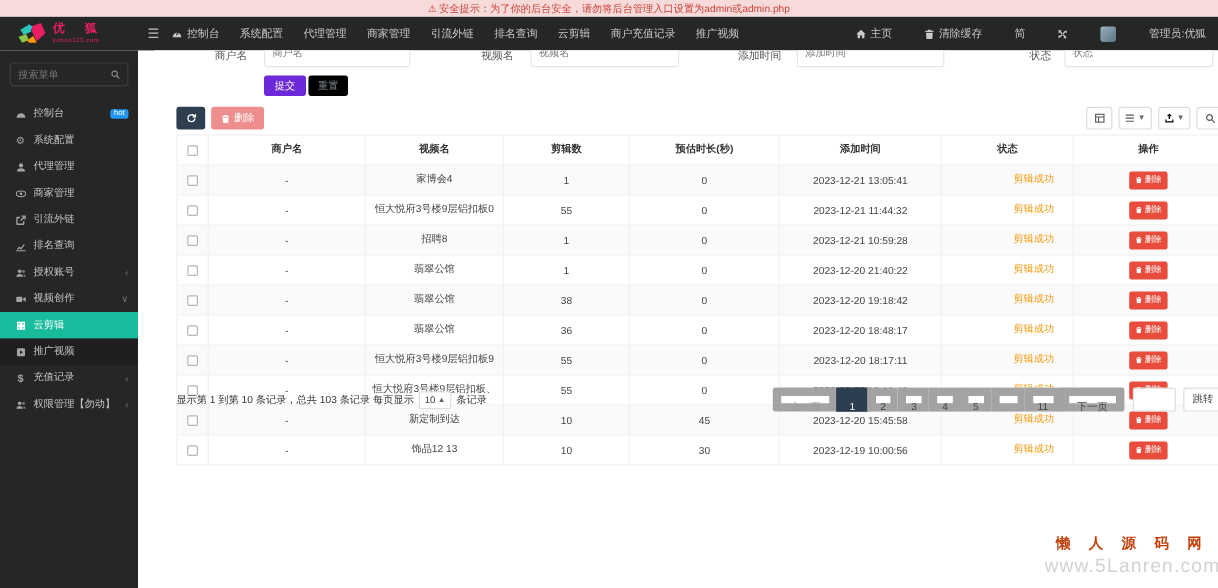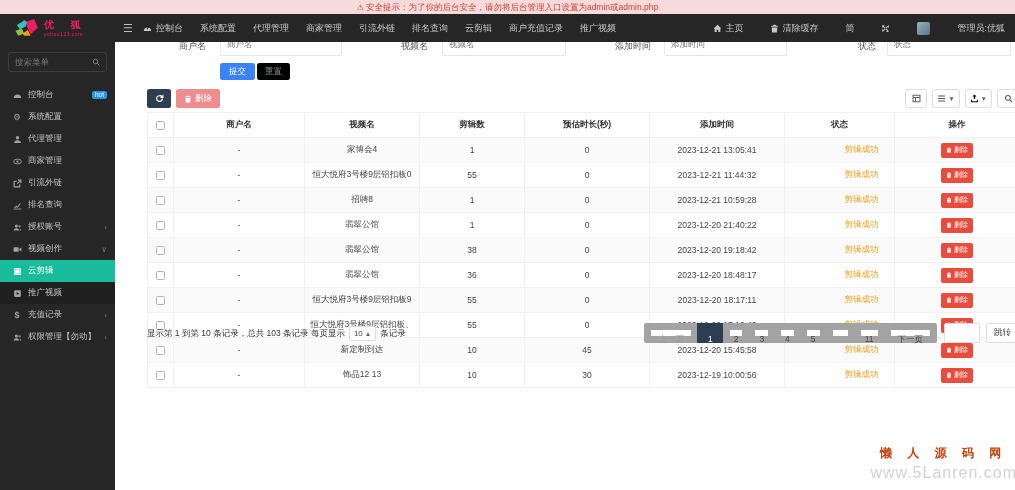--- a/index.html
+++ b/index.html
@@ -59,21 +59,21 @@
   .main { position:absolute; top:42px; left:129px; width:900px; height:448px;
     background:#fff; overflow:hidden; }
 
   
   .filter-label { position:absolute; top:-2px; font-size:9px; color:#555; text-align:right; }
   .filter-input { position:absolute; top:-11px; height:25px; border:1px solid #e6e6e6;
     border-radius:2px; font-size:8.5px; color:#666; padding:0 6px; outline:none;
     font-family:inherit; background:#fff; }
   .btn { border:none; border-radius:2.5px; font-size:8.5px; cursor:pointer;
     font-family:inherit; line-height:1; }
-  .btn-submit { position:absolute; left:91px; top:21px; background:#3b82f6; color:#fff;
+  .btn-submit { position:absolute; left:91px; top:21px; background:#6d28d9; color:#fff;
     padding:4px 9px; }
   .btn-reset { position:absolute; left:128px; top:21px; background:#000000; color:#7b8a8b;
     padding:4px 8px; }
 
   
   .toolbar { position:absolute; top:47px; left:18px; right:10px; height:20px; }
   .btn-refresh { position:absolute; left:0; top:0; width:24px; height:19px;
     background:#2c3e50; border-radius:2.5px; display:flex; align-items:center;
     justify-content:center; }
   .btn-refresh svg { width:9px; height:9px; fill:#fff; }

